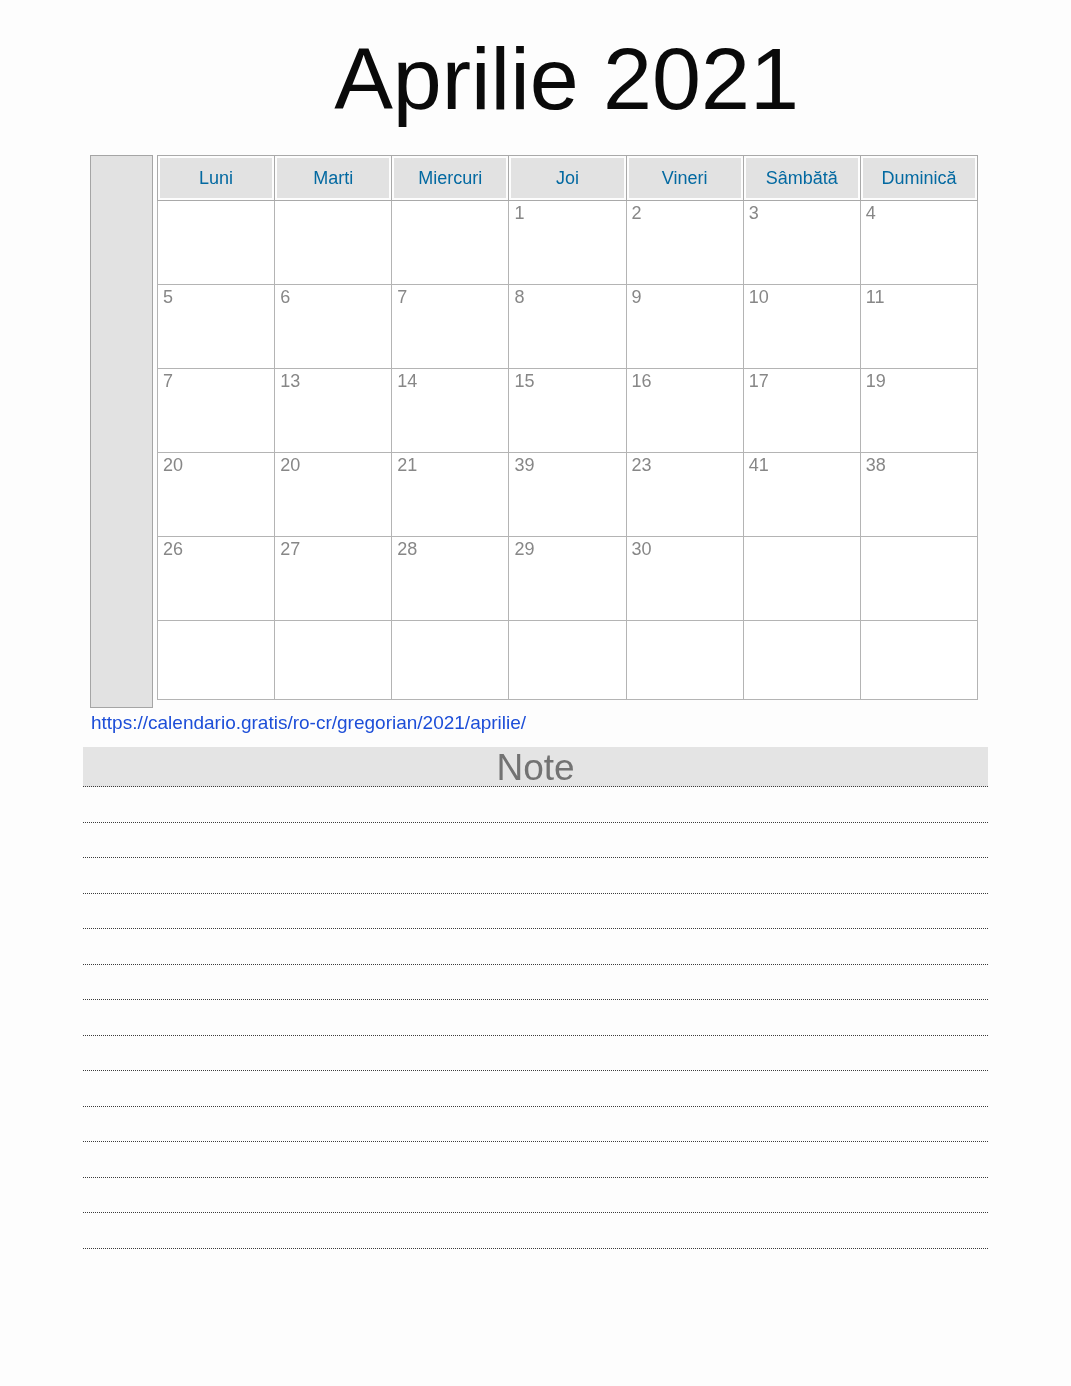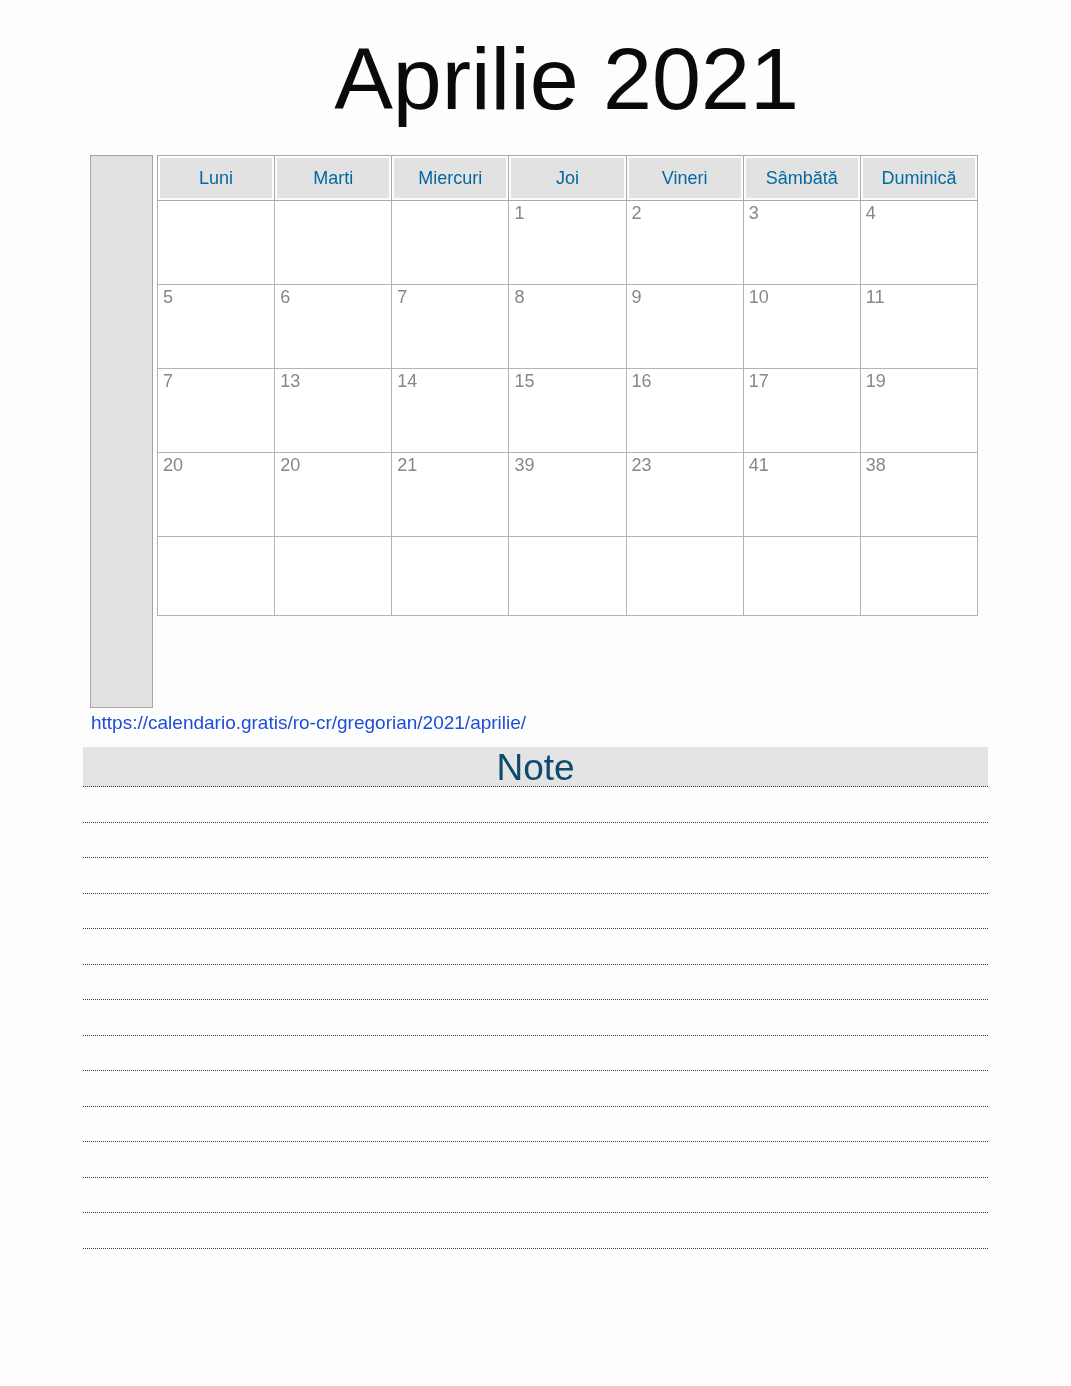--- a/index.html
+++ b/index.html
@@ -93,21 +93,21 @@
     top: 747px;
     width: 905px;
   }
   .notes-header {
     height: 39px;
     background: #e4e4e4;
     border-bottom: 1px dotted #3c3c3c;
     text-align: center;
     font-size: 37px;
     line-height: 41px;
-    color: #0c4a6e;
+    color: #737373;
   }
   .note-line {
     height: 34.5px;
     border-bottom: 1px dotted #3c3c3c;
   }
 </style>
 </head>
 <body>
 
 <div class="page">
@@ -167,20 +167,29 @@
       </tr>
       <tr>
         <td>20</td>
         <td>20</td>
         <td>21</td>
         <td>39</td>
         <td>23</td>
         <td>41</td>
         <td>38</td>
       </tr>
+      <tr>
+        <td>26</td>
+        <td>27</td>
+        <td>28</td>
+        <td>29</td>
+        <td>30</td>
+        <td></td>
+        <td></td>
+      </tr>
       <tr class="last-row">
         <td></td>
         <td></td>
         <td></td>
         <td></td>
         <td></td>
         <td></td>
         <td></td>
       </tr>
     </tbody>

